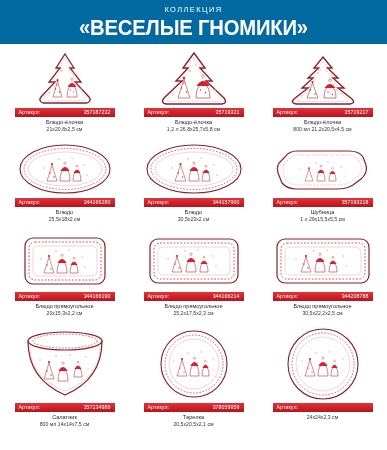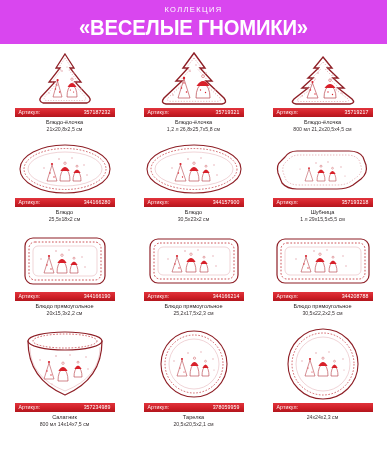--- a/index.html
+++ b/index.html
@@ -18,21 +18,21 @@
     width: 387px;
     height: 450px;
     position: relative;
     background: #ffffff;
   }
 
   
   .banner {
     width: 387px;
     height: 44px;
-    background: #d946ef;
+    background: #0369a1;
     color: #ffffff;
     text-align: center;
     box-sizing: border-box;
     padding-top: 4px;
     position: relative;
   }
   .banner-kicker {
     font-size: 7.5px;
     letter-spacing: 1.4px;
     text-transform: uppercase;

